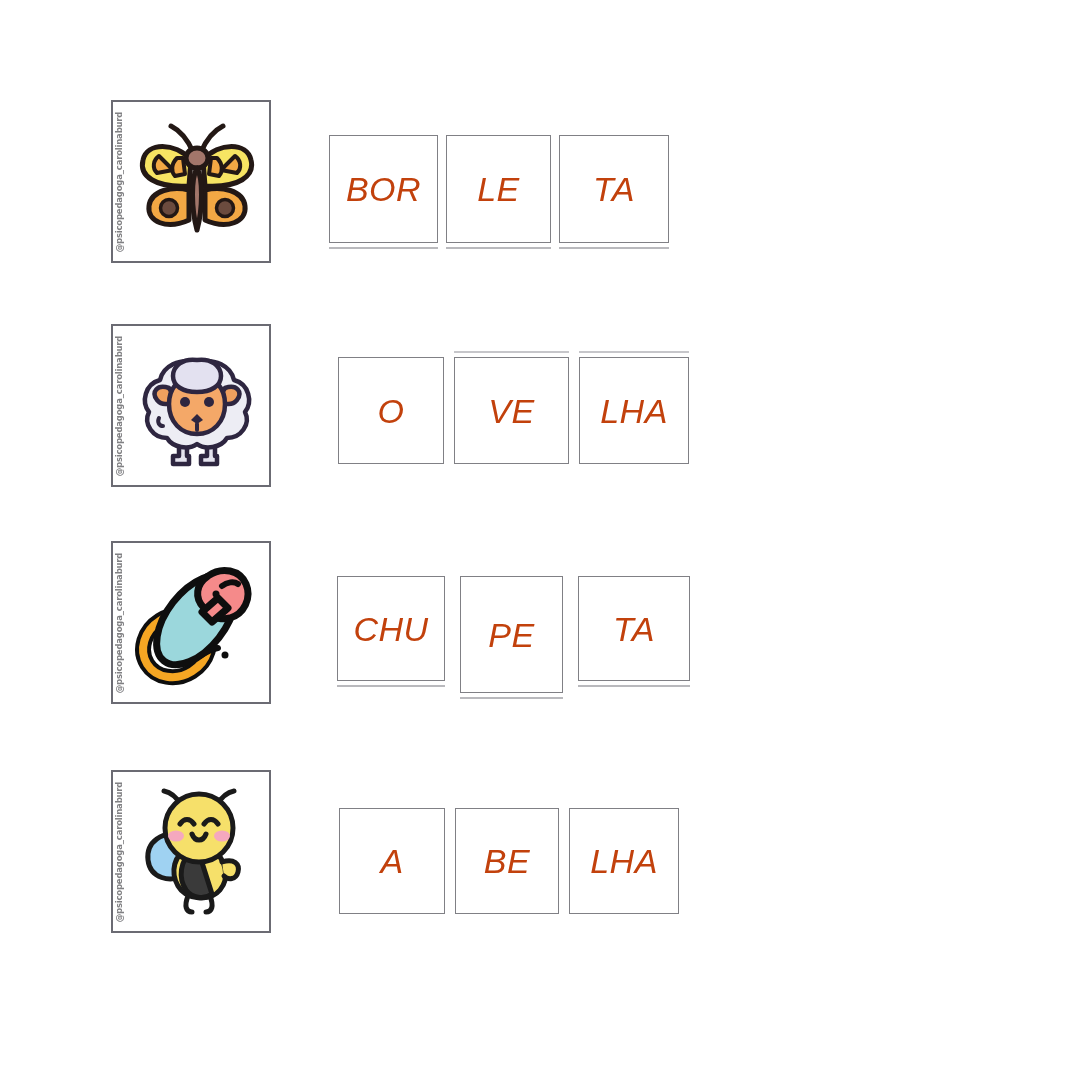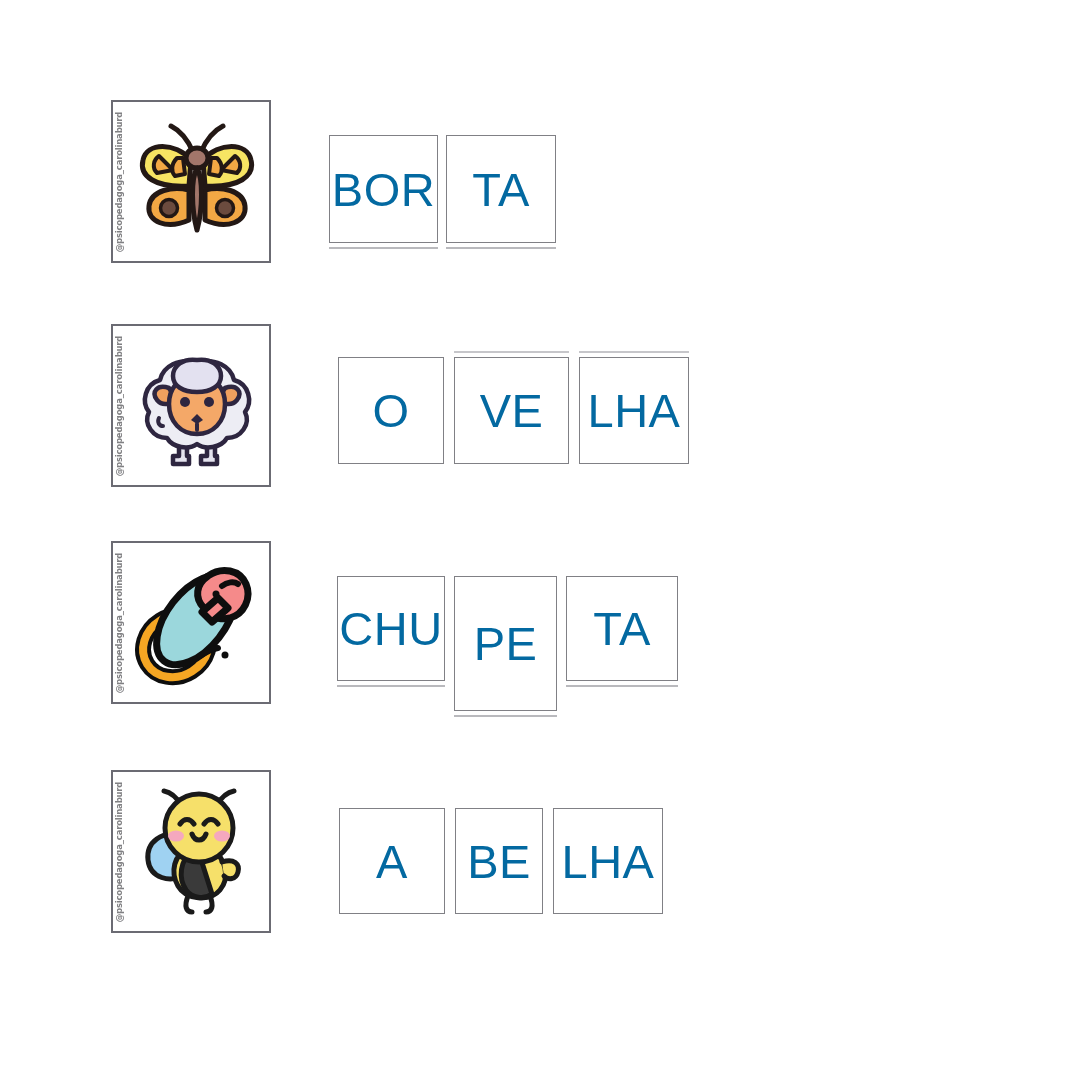--- a/index.html
+++ b/index.html
@@ -77,26 +77,27 @@
     box-sizing: border-box;
     background: #ffffff;
     border: 1.5px solid #808085;
     display: flex;
     align-items: center;
     justify-content: center;
     position: relative;
   }
   .syl-box .syl-text {
     font-family: "Liberation Sans", sans-serif;
-    font-size: 47px;
+    font-size: 34px;
     font-weight: 400;
-    color: #0369a1;
+    color: #c2410c;
     line-height: 1;
     letter-spacing: 0.5px;
     user-select: none;
+    font-style: italic;
   }
   
   .syl-box.ghost-edge::after {
     content: "";
     position: absolute;
     left: -1px;
     right: -1px;
     bottom: -7px;
     height: 2px;
     background: #b9b9bd;
@@ -144,20 +145,23 @@
             <path d="M64 52 C58 62 58 92 64 114 C70 92 70 62 64 52 Z" fill="#A3766A" stroke="#231815" stroke-width="5" stroke-linejoin="round"></path>
           </svg>
         </div>
         <div class="watermark">@psicopedagoga_carolinaburd</div>
       </div>
     </div>
 
     <div class="syl-strip" style="left:329px; top:135px; gap:8px;">
       <div class="syl-box ghost-edge" style="width:109px; height:108px;">
         <span class="syl-text">BOR</span>
+      </div>
+      <div class="syl-box ghost-edge" style="width:105px; height:108px;">
+        <span class="syl-text">LE</span>
       </div>
       <div class="syl-box ghost-edge" style="width:110px; height:108px;">
         <span class="syl-text">TA</span>
       </div>
     </div>
   </div>
 
   <div class="row" style="top:0;">
 
     <div class="pic-card" style="left:111px; top:324px; width:160px; height:163px;">
@@ -236,25 +240,25 @@
             <path d="M90 30 C95 26 102 25 106 28" stroke="#0E0E0E" stroke-width="6" fill="none" stroke-linecap="round"></path>
             <circle cx="84" cy="38" r="3.5" fill="#0E0E0E"></circle>
             <path d="M68 100 C74 96 80 93 86 92" stroke="#0E0E0E" stroke-width="6" fill="none" stroke-linecap="round"></path>
             <circle cx="93" cy="99" r="3.5" fill="#0E0E0E"></circle>
           </svg>
         </div>
         <div class="watermark">@psicopedagoga_carolinaburd</div>
       </div>
     </div>
 
-    <div class="syl-strip" style="left:337px; top:576px; gap:9px;">
+    <div class="syl-strip" style="left:337px; top:576px; gap:15px;">
       <div class="syl-box ghost-edge" style="width:108px; height:105px;">
         <span class="syl-text">CHU</span>
       </div>
-      <div class="syl-box ghost-edge" style="width:103px; height:135px;">
+      <div class="syl-box ghost-edge" style="width:103px; height:117px;">
         <span class="syl-text">PE</span>
       </div>
       <div class="syl-box ghost-edge" style="width:112px; height:105px;">
         <span class="syl-text">TA</span>
       </div>
     </div>
   </div>
 
   <div class="row" style="top:0;">
 
@@ -290,21 +294,21 @@
           </svg>
         </div>
         <div class="watermark">@psicopedagoga_carolinaburd</div>
       </div>
     </div>
 
     <div class="syl-strip" style="left:339px; top:808px; gap:10px;">
       <div class="syl-box" style="width:106px; height:106px;">
         <span class="syl-text">A</span>
       </div>
-      <div class="syl-box" style="width:88px; height:106px;">
+      <div class="syl-box" style="width:104px; height:106px;">
         <span class="syl-text">BE</span>
       </div>
       <div class="syl-box" style="width:110px; height:106px;">
         <span class="syl-text">LHA</span>
       </div>
     </div>
   </div>
 
 </div>
 

